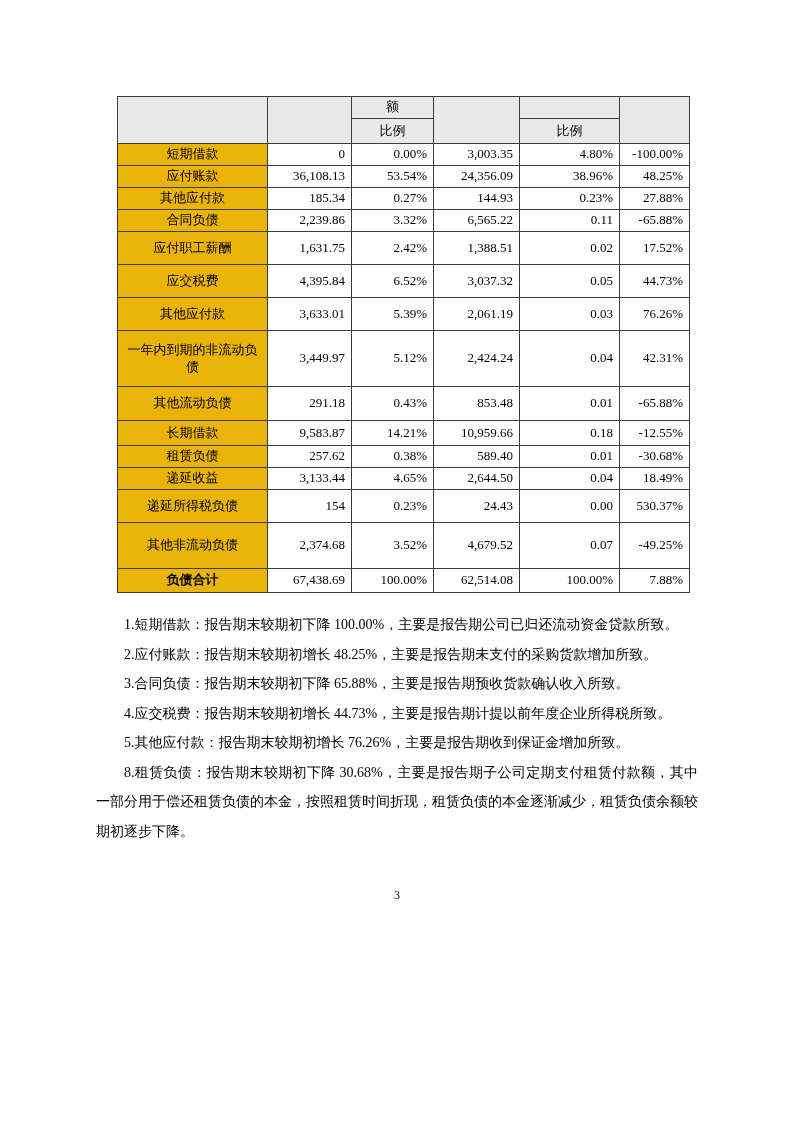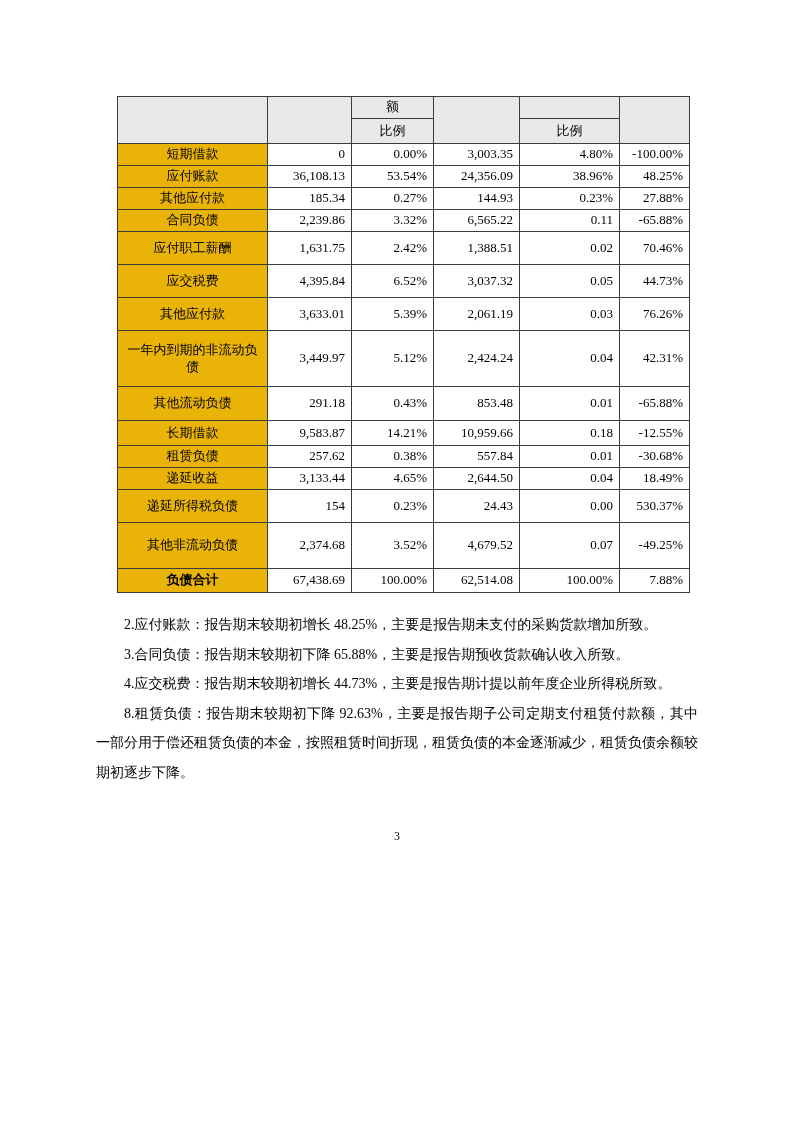--- a/index.html
+++ b/index.html
@@ -129,21 +129,21 @@
           <td class="num">6,565.22</td>
           <td class="num">0.11</td>
           <td class="num">-65.88%</td>
         </tr>
         <tr>
           <td class="label">应付职工薪酬</td>
           <td class="num">1,631.75</td>
           <td class="num">2.42%</td>
           <td class="num">1,388.51</td>
           <td class="num">0.02</td>
-          <td class="num">70.46%</td>
+          <td class="num">17.52%</td>
         </tr>
         <tr>
           <td class="label">应交税费</td>
           <td class="num">4,395.84</td>
           <td class="num">6.52%</td>
           <td class="num">3,037.32</td>
           <td class="num">0.05</td>
           <td class="num">44.73%</td>
         </tr>
         <tr>
@@ -175,21 +175,21 @@
           <td class="num">9,583.87</td>
           <td class="num">14.21%</td>
           <td class="num">10,959.66</td>
           <td class="num">0.18</td>
           <td class="num">-12.55%</td>
         </tr>
         <tr>
           <td class="label">租赁负债</td>
           <td class="num">257.62</td>
           <td class="num">0.38%</td>
-          <td class="num">557.84</td>
+          <td class="num">589.40</td>
           <td class="num">0.01</td>
           <td class="num">-30.68%</td>
         </tr>
         <tr>
           <td class="label">递延收益</td>
           <td class="num">3,133.44</td>
           <td class="num">4.65%</td>
           <td class="num">2,644.50</td>
           <td class="num">0.04</td>
           <td class="num">18.49%</td>
@@ -215,21 +215,23 @@
           <td class="num">67,438.69</td>
           <td class="num">100.00%</td>
           <td class="num">62,514.08</td>
           <td class="num">100.00%</td>
           <td class="num">7.88%</td>
         </tr>
       </tbody>
   </table>
 
   <div class="notes" id="notes">
+      <p>1.短期借款：报告期末较期初下降 100.00%，主要是报告期公司已归还流动资金贷款所致。</p>
       <p>2.应付账款：报告期末较期初增长 48.25%，主要是报告期未支付的采购货款增加所致。</p>
       <p>3.合同负债：报告期末较期初下降 65.88%，主要是报告期预收货款确认收入所致。</p>
       <p>4.应交税费：报告期末较期初增长 44.73%，主要是报告期计提以前年度企业所得税所致。</p>
-      <p>8.租赁负债：报告期末较期初下降 92.63%，主要是报告期子公司定期支付租赁付款额，其中一部分用于偿还租赁负债的本金，按照租赁时间折现，租赁负债的本金逐渐减少，租赁负债余额较期初逐步下降。</p>
+      <p>5.其他应付款：报告期末较期初增长 76.26%，主要是报告期收到保证金增加所致。</p>
+      <p>8.租赁负债：报告期末较期初下降 30.68%，主要是报告期子公司定期支付租赁付款额，其中一部分用于偿还租赁负债的本金，按照租赁时间折现，租赁负债的本金逐渐减少，租赁负债余额较期初逐步下降。</p>
     </div>
 
   <div class="page-number">3</div>
 
 </div>
 
 </body></html>

